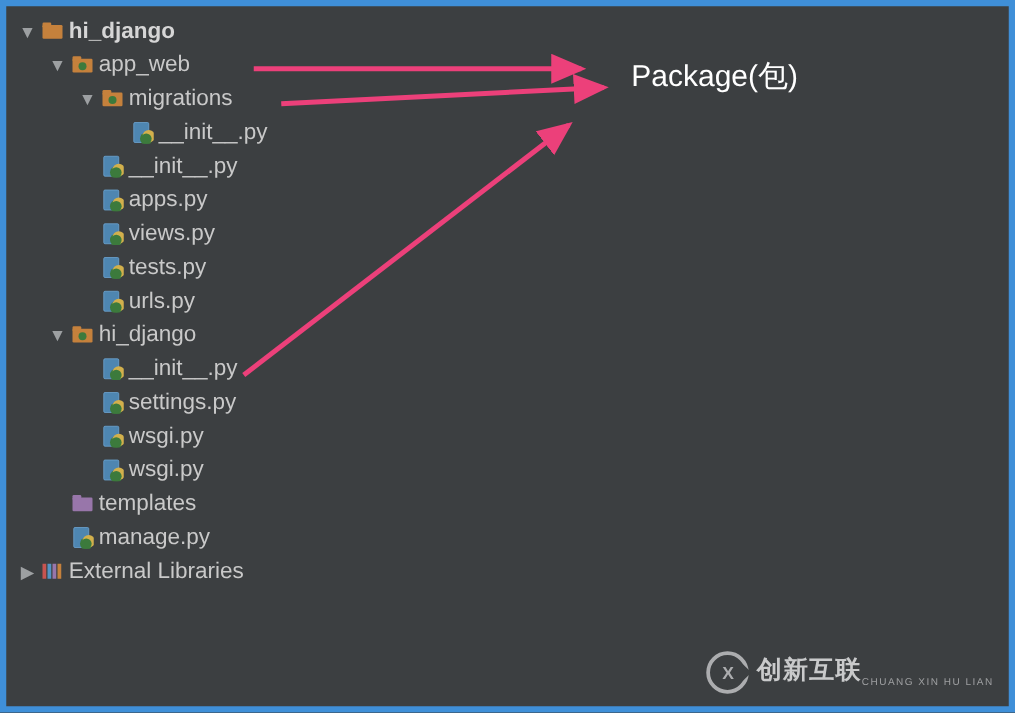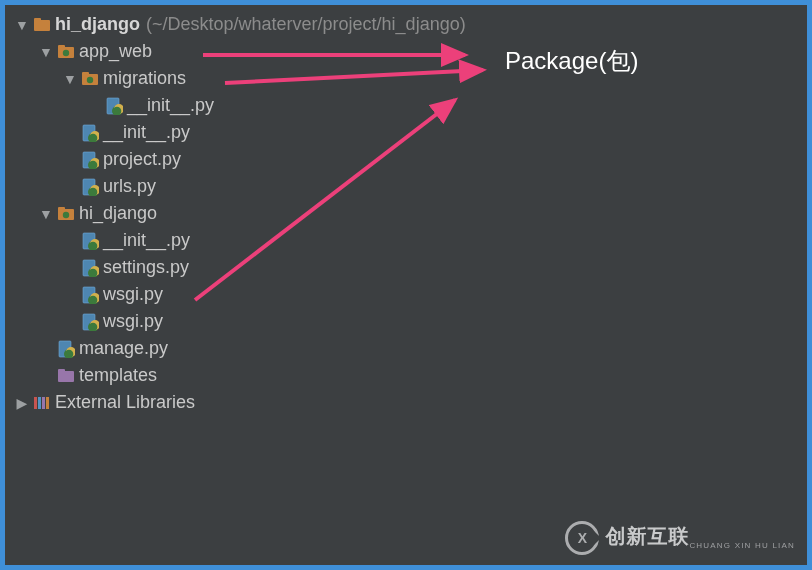--- a/index.html
+++ b/index.html
@@ -122,21 +122,20 @@
 <div class="tree">
 
   <div class="row indent-0">
     <span class="arrow">▼</span>
     <span class="icon">
         <svg width="18" height="18">
           <use href="#folder-root"></use>
         </svg>
       </span>
     <span class="label bold">hi_django</span>
-    <span class="path-suffix">(~/Desktop/whaterver/project/hi_django)</span>
   </div>
 
   <div class="row indent-1">
     <span class="arrow">▼</span>
     <span class="icon">
         <svg width="18" height="18">
           <use href="#folder-pkg"></use>
         </svg>
       </span>
     <span class="label">app_web</span>
@@ -171,21 +170,39 @@
       </span>
     <span class="label">__init__.py</span>
   </div>
   <div class="row indent-2">
     <span class="no-arrow"></span>
     <span class="icon">
         <svg width="18" height="18">
           <use href="#py-file"></use>
         </svg>
       </span>
-    <span class="label">project.py</span>
+    <span class="label">apps.py</span>
+  </div>
+  <div class="row indent-2">
+    <span class="no-arrow"></span>
+    <span class="icon">
+        <svg width="18" height="18">
+          <use href="#py-file"></use>
+        </svg>
+      </span>
+    <span class="label">views.py</span>
+  </div>
+  <div class="row indent-2">
+    <span class="no-arrow"></span>
+    <span class="icon">
+        <svg width="18" height="18">
+          <use href="#py-file"></use>
+        </svg>
+      </span>
+    <span class="label">tests.py</span>
   </div>
   <div class="row indent-2">
     <span class="no-arrow"></span>
     <span class="icon">
         <svg width="18" height="18">
           <use href="#py-file"></use>
         </svg>
       </span>
     <span class="label">urls.py</span>
   </div>
@@ -233,34 +250,34 @@
           <use href="#py-file"></use>
         </svg>
       </span>
     <span class="label">wsgi.py</span>
   </div>
 
   <div class="row indent-1">
     <span class="no-arrow"></span>
     <span class="icon">
         <svg width="18" height="18">
+          <use href="#folder-plain"></use>
+        </svg>
+      </span>
+    <span class="label">templates</span>
+  </div>
+
+  <div class="row indent-1">
+    <span class="no-arrow"></span>
+    <span class="icon">
+        <svg width="18" height="18">
           <use href="#py-file"></use>
         </svg>
       </span>
     <span class="label">manage.py</span>
-  </div>
-
-  <div class="row indent-1">
-    <span class="no-arrow"></span>
-    <span class="icon">
-        <svg width="18" height="18">
-          <use href="#folder-plain"></use>
-        </svg>
-      </span>
-    <span class="label">templates</span>
   </div>
 
   <div class="row indent-0">
     <span class="arrow">▶</span>
     <span class="icon">
         <svg width="18" height="18">
           <use href="#libs"></use>
         </svg>
       </span>
     <span class="label">External Libraries</span>

